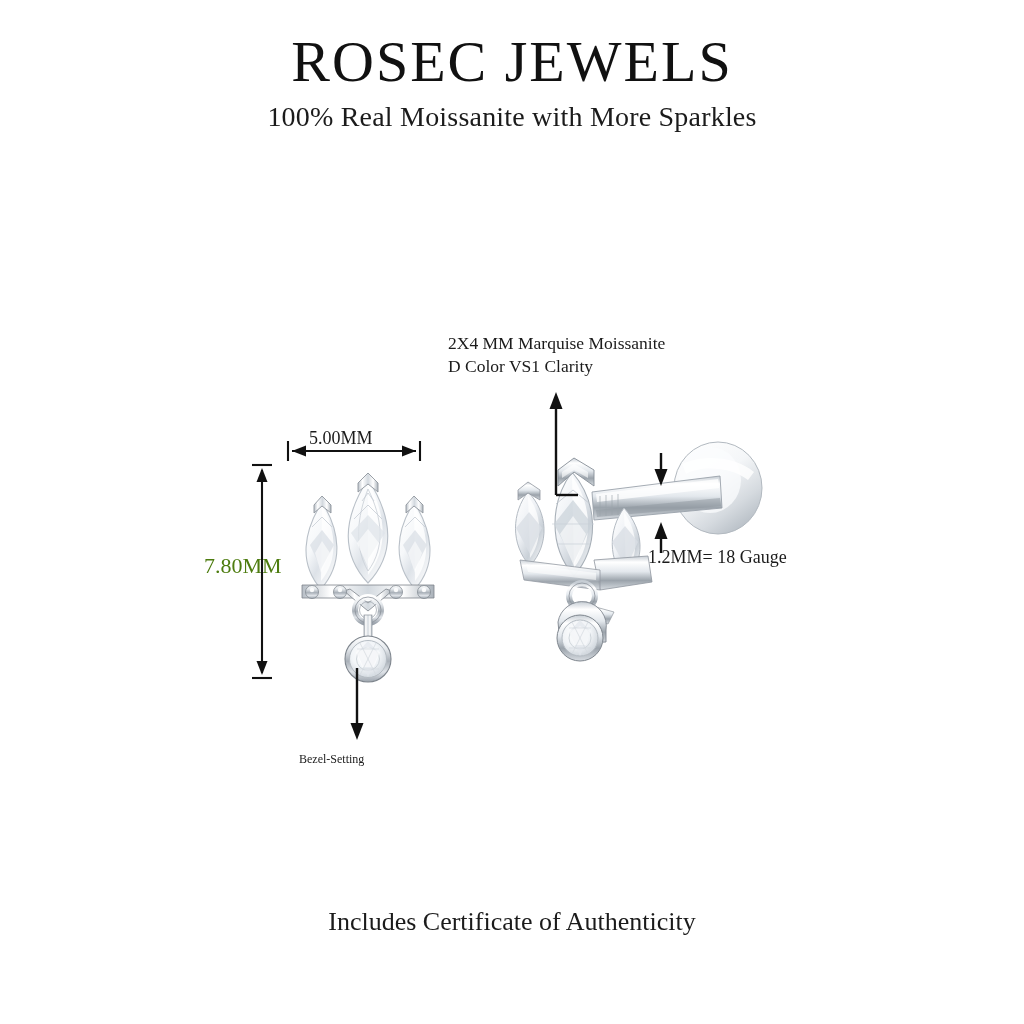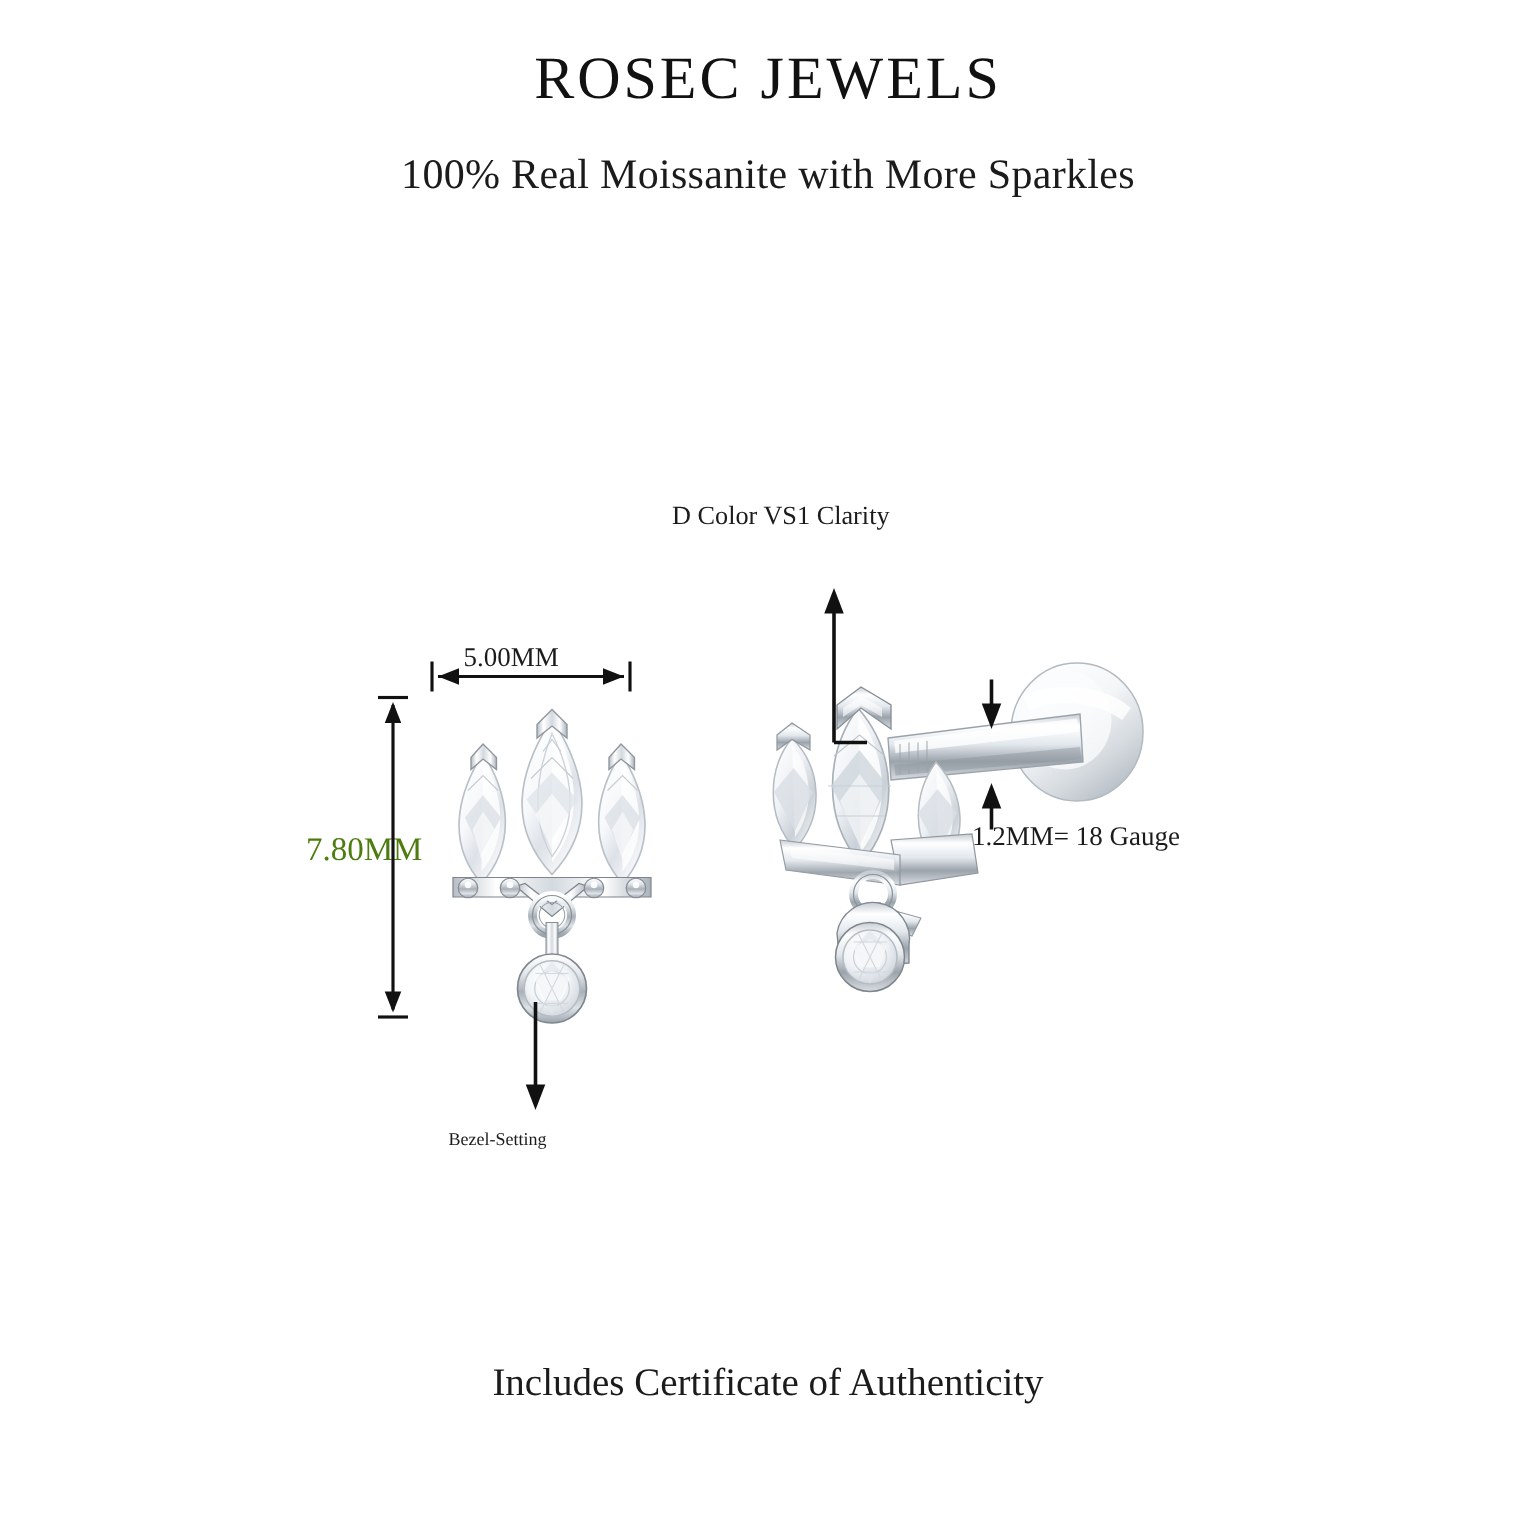--- a/index.html
+++ b/index.html
@@ -17,21 +17,21 @@
     color: #1a1a1a;
   }
 
   
   .brand-title {
     position: absolute;
     left: 0;
     top: 28px;
     width: 1024px;
     text-align: center;
-    font-size: 40px;
+    font-size: 58px;
     letter-spacing: 2.0px;
     font-weight: 400;
     color: #111111;
     white-space: nowrap;
   }
   .brand-sub {
     position: absolute;
     left: 0;
     top: 101px;
     width: 1024px;
@@ -81,20 +81,21 @@
 </style>
 </head>
 <body>
 
 <div id="canvas">
 
   <div class="brand-title">ROSEC JEWELS</div>
   <div class="brand-sub">100% Real Moissanite with More Sparkles</div>
 
   <div class="anno" id="anno-marquise">
+    <div>2X4 MM Marquise Moissanite</div>
     <div>D Color VS1 Clarity</div>
   </div>
   <div class="anno" id="anno-gauge">1.2MM= 18 Gauge</div>
   <div class="anno" id="anno-bezel">Bezel-Setting</div>
   <div id="dim-width-label">5.00MM</div>
   <div id="dim-height-label">7.80MM</div>
 
   <svg id="front-view" width="220" height="260" viewBox="0 0 220 260" style="position:absolute; left:258px; top:455px;">
     <defs>
       <linearGradient id="metalV" x1="0" y1="0" x2="0" y2="1">

